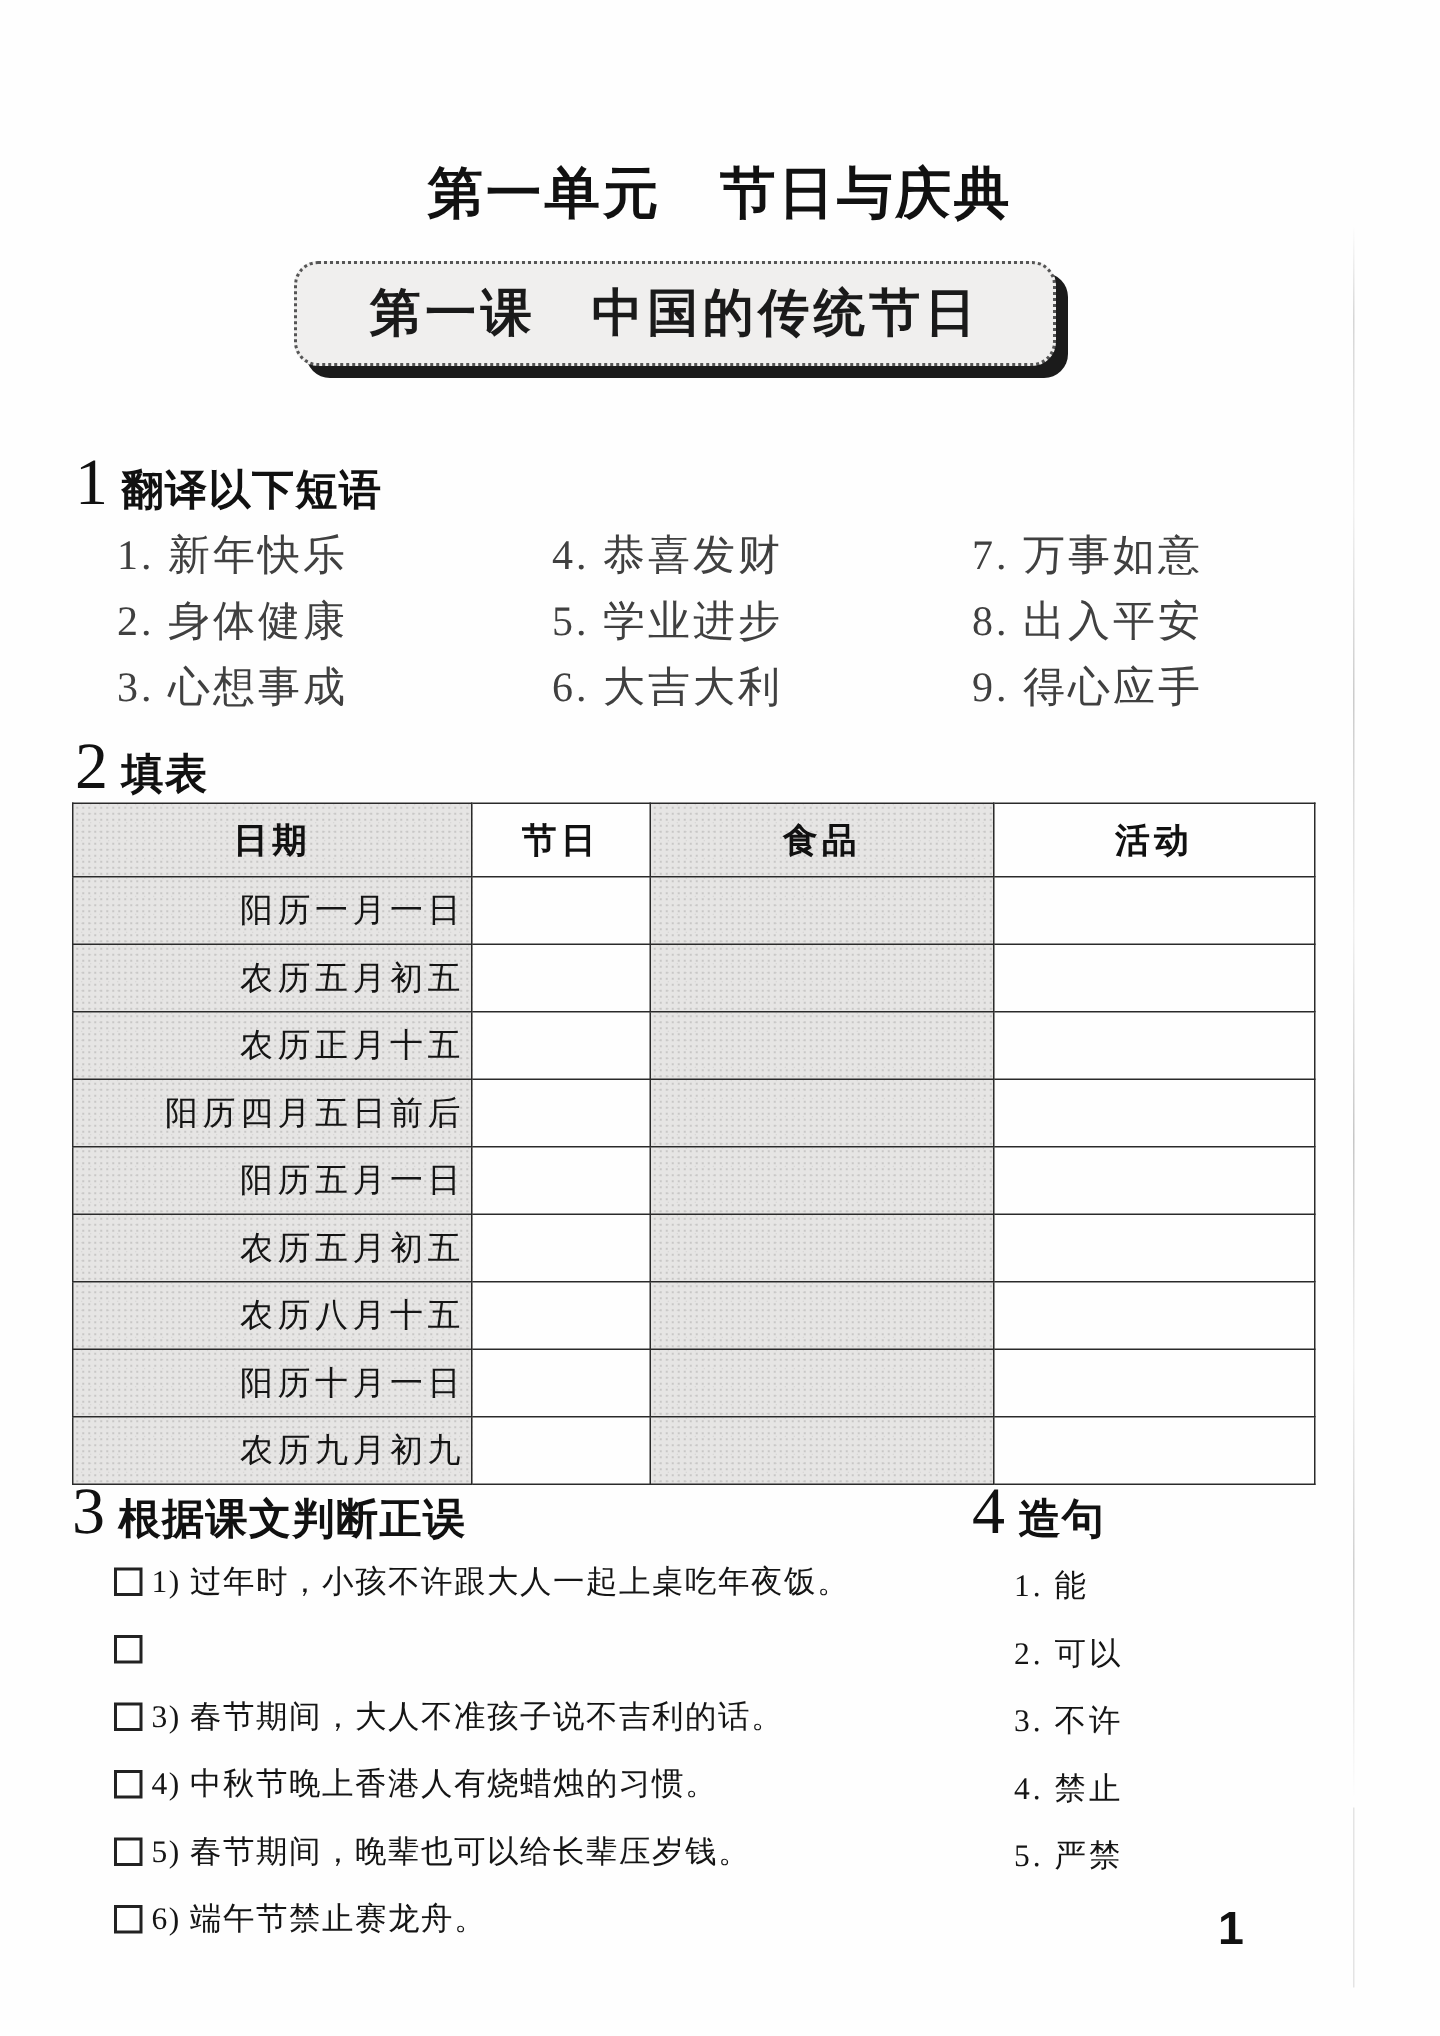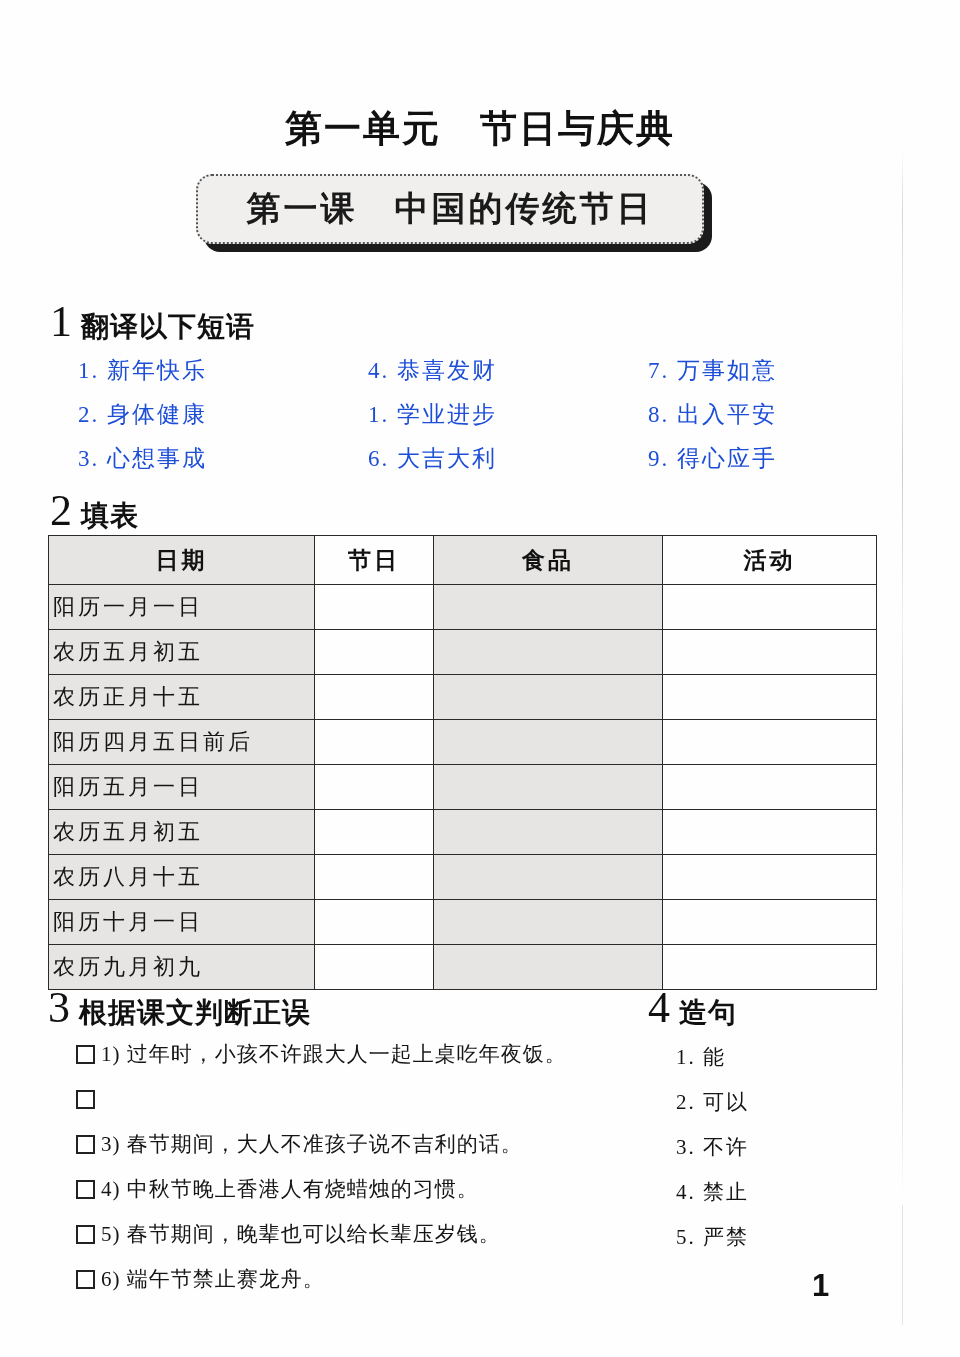--- a/index.html
+++ b/index.html
@@ -129,23 +129,23 @@
     top: 348px;
     left: 78px;
     width: 790px;
     display: grid;
     grid-template-columns: 290px 280px 220px;
     grid-auto-rows: 44px;
     align-items: center;
   }
   .phrase {
     font-family: "Liberation Serif", "DejaVu Serif", serif;
-    font-size: 23px;
+    font-size: 28px;
     letter-spacing: 2px;
-    color: #1d4ed8;
+    color: #404040;
     white-space: nowrap;
   }
 
   
   .tbl {
     position: absolute;
     top: 535px;
     left: 48px;
     width: 792px;
     border-collapse: collapse;
@@ -177,21 +177,21 @@
     font-size: 23px;
     font-weight: bold;
     letter-spacing: 3px;
     color: #111;
   }
   .tbl tbody td.date-cell {
     font-family: "Liberation Serif", "DejaVu Serif", serif;
     font-size: 22px;
     letter-spacing: 3px;
     color: #151515;
-    text-align: left;
+    text-align: right;
   }
 
   
   .stmt-list {
     position: absolute;
     top: 1040px;
     left: 76px;
     width: 560px;
     text-align: center;
   }
@@ -264,21 +264,21 @@
   <div class="section-head" style="top:300px; left:50px;">
     <span class="sec-num">1</span>
     <span class="sec-label">翻译以下短语</span>
   </div>
 
   <div class="phrase-grid">
     <div class="phrase">1. 新年快乐</div>
     <div class="phrase">4. 恭喜发财</div>
     <div class="phrase">7. 万事如意</div>
     <div class="phrase">2. 身体健康</div>
-    <div class="phrase">1. 学业进步</div>
+    <div class="phrase">5. 学业进步</div>
     <div class="phrase">8. 出入平安</div>
     <div class="phrase">3. 心想事成</div>
     <div class="phrase">6. 大吉大利</div>
     <div class="phrase">9. 得心应手</div>
   </div>
 
   <div class="section-head" style="top:489px; left:50px;">
     <span class="sec-num">2</span>
     <span class="sec-label">填表</span>
   </div>

